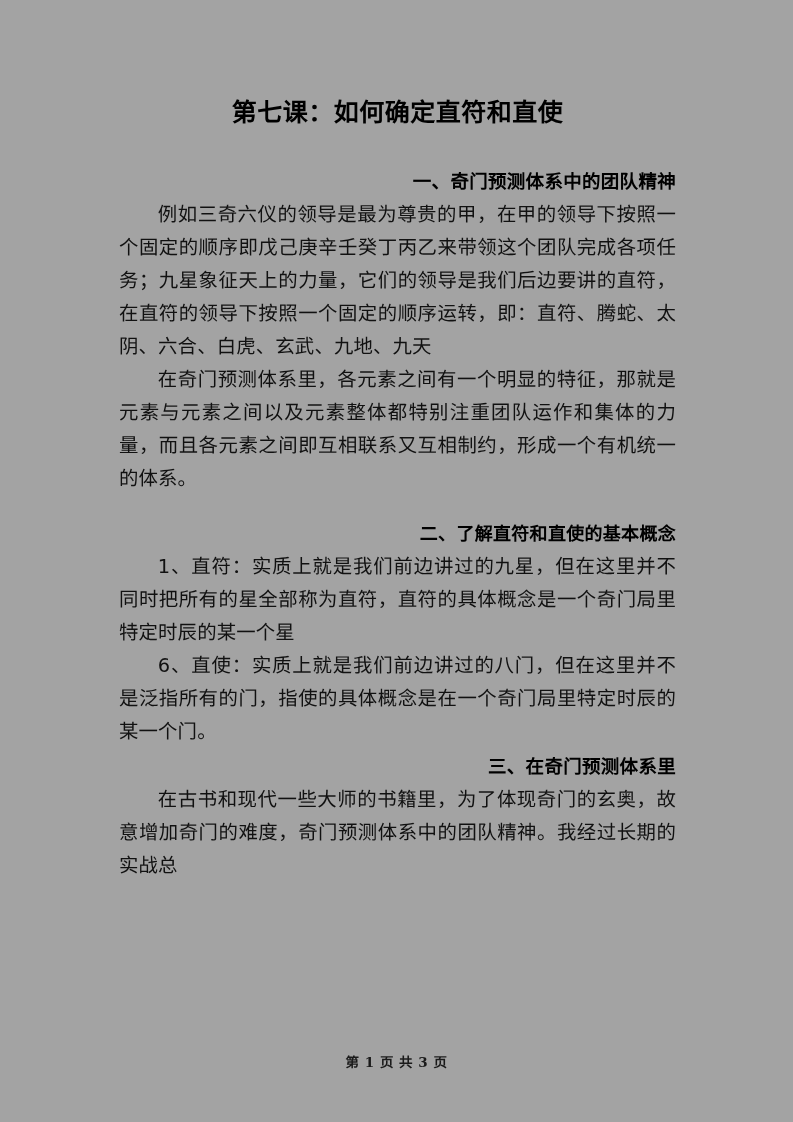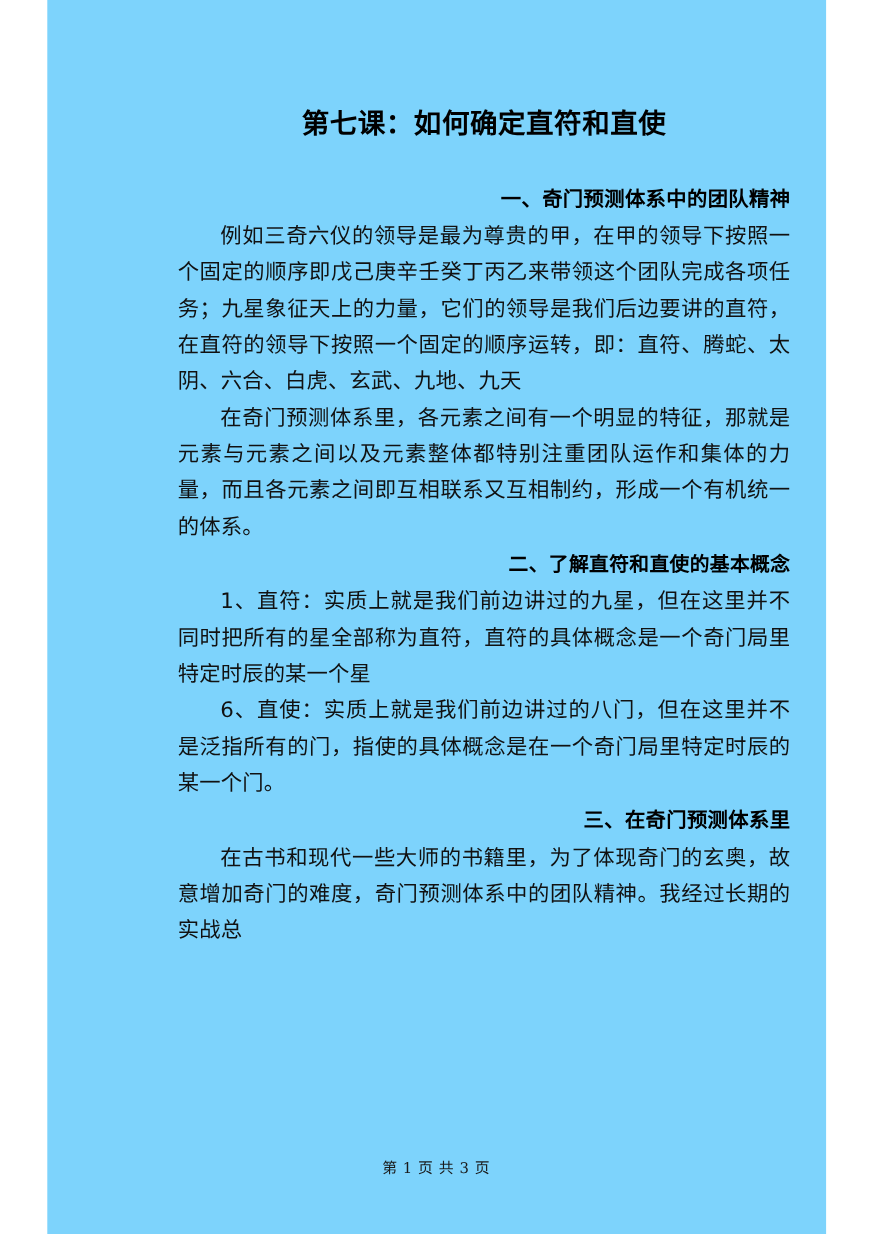--- a/index.html
+++ b/index.html
@@ -9,24 +9,24 @@
     background: #ffffff;
   }
 
   body {
     font-family: "DejaVu Sans", "Liberation Sans", sans-serif;
     color: #000000;
   }
 
   .page {
     position: relative;
-    width: 708px;
+    width: 793px;
     height: 1122px;
     margin: 0 auto;
-    background: #7dd3fc;
+    background: #a3a3a3;
     box-sizing: border-box;
     overflow: hidden;
   }
 
   .content {
     position: absolute;
     left: 119px;
     top: 0;
     width: 557px;
   }
@@ -55,20 +55,21 @@
     margin: 0;
   }
 
   .section-heading.h-sans {
     font-family: "DejaVu Sans", "Liberation Sans", sans-serif;
   }
 
   .section-heading.h-serif {
     font-family: "DejaVu Serif", "Liberation Serif", serif;
     font-size: 18px;
+    margin-top: 20px;
   }
 
   .sec1-wrap { padding-top: 35px; }
   .sec2-wrap { padding-top: 2px; }
   .sec3-wrap { padding-top: 2px; }
 
   
   .para {
     margin: 0;
     font-family: "DejaVu Sans", "Liberation Sans", sans-serif;
@@ -86,20 +87,21 @@
     position: absolute;
     left: 0;
     right: 0;
     top: 1053px;
     text-align: center;
     font-family: "DejaVu Serif", "Liberation Serif", serif;
     font-size: 13.5px;
     line-height: 18px;
     color: #1a1a1a;
     letter-spacing: 0.5px;
+    font-weight: bold;
   }
 </style>
 </head>
 <body>
 
 <div class="page">
 
   <div class="content">
 
     <h1 class="doc-title">第七课：如何确定直符和直使</h1>

